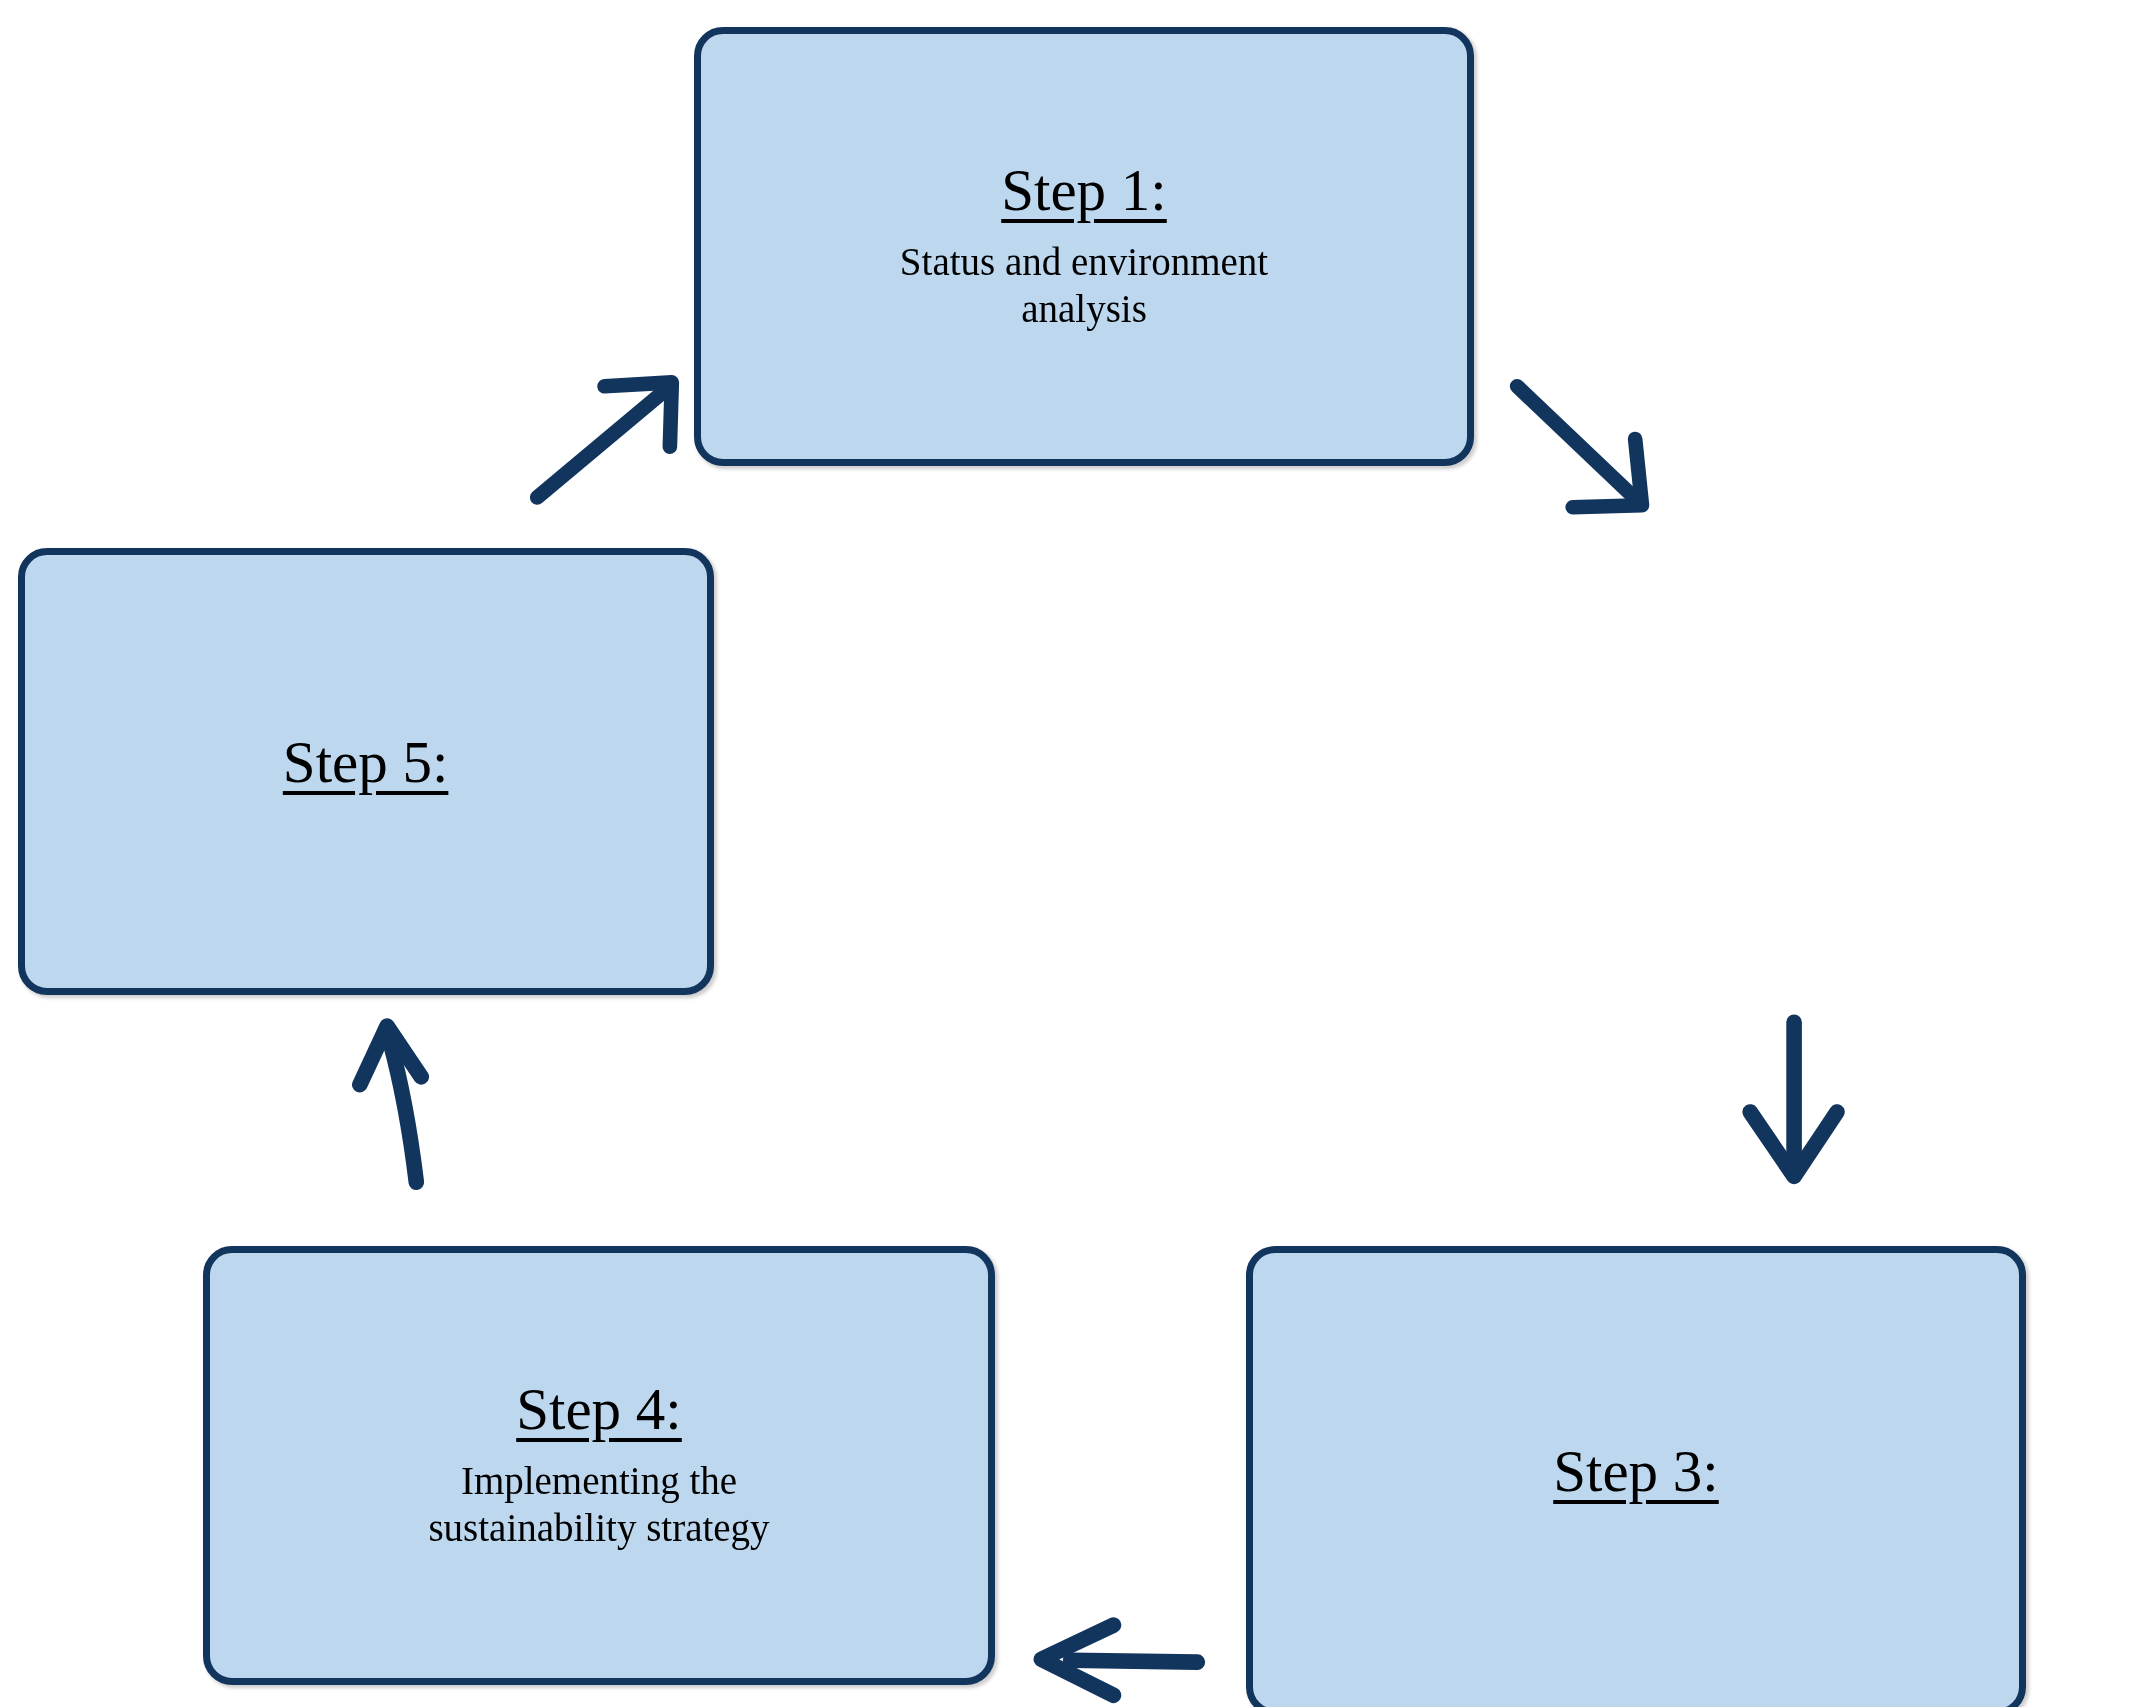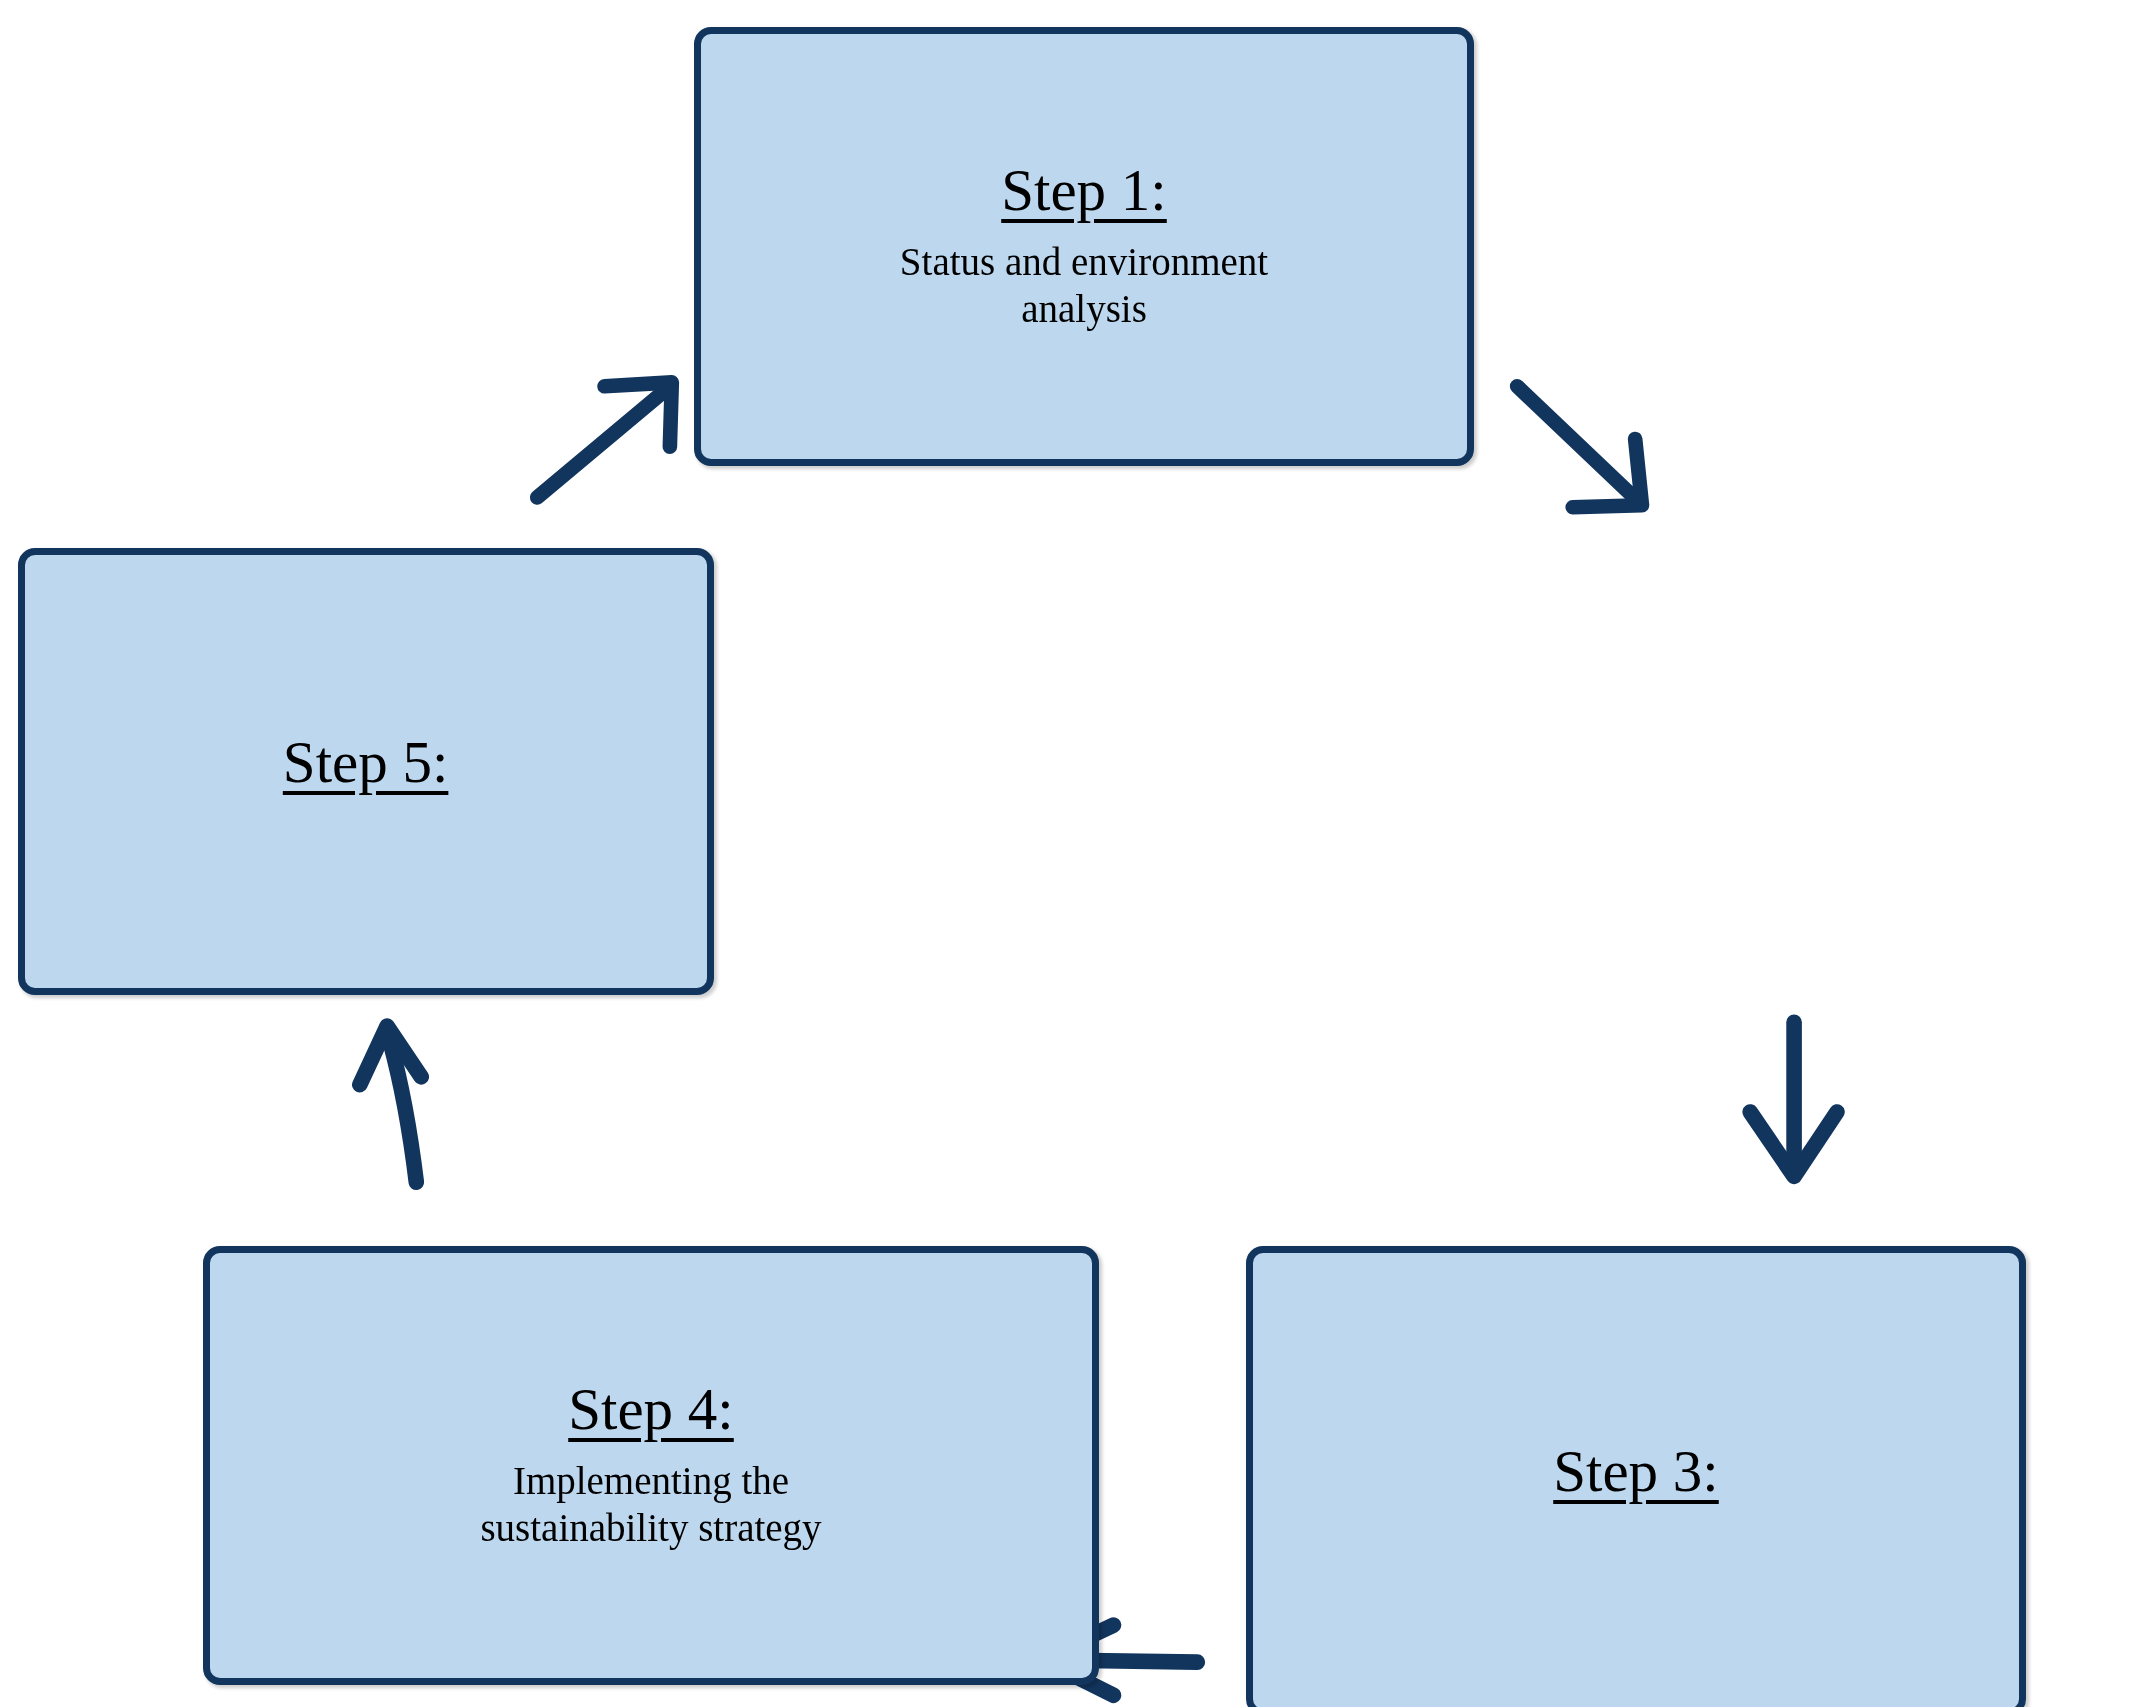--- a/index.html
+++ b/index.html
@@ -13,21 +13,21 @@
     height: 1708px;
     background: #ffffff;
     overflow: hidden;
     font-family: "Liberation Serif", "DejaVu Serif", serif;
   }
   .node {
     position: absolute;
     box-sizing: border-box;
     background: #BDD7EE;
     border: 7.8px solid #12355E;
-    border-radius: 17px;
+    border-radius: 29px;
     display: flex;
     flex-direction: column;
     align-items: center;
     justify-content: center;
     text-align: center;
     color: #000000;
     box-shadow: 2.9px 2.9px 3.9px rgba(0,0,0,0.20);
   }
   .node-title {
     font-size: 59px;
@@ -42,21 +42,21 @@
     font-size: 39px;
     line-height: 1.20;
     padding: 0 25px;
     white-space: pre-line;
   }
 
   
   #node-step-1 { left: 694px;  top: 27px;   width: 780px; height: 439px; }
   #node-step-2 { left: 1377px; top: 551px;  width: 761px; height: 439px; }
   #node-step-3 { left: 1246px; top: 1246px; width: 780px; height: 470px; }
-  #node-step-4 { left: 203px;  top: 1246px; width: 896px; height: 439px; }
+  #node-step-4 { left: 203px;  top: 1246px; width: 792px; height: 439px; }
   #node-step-5 { left: 17.6px;   top: 548px;  width: 696px; height: 447px; }
 
   .arrow-layer {
     position: absolute;
     left: 0; top: 0;
     width: 2149px;
     height: 1708px;
     pointer-events: none;
   }
 </style>

